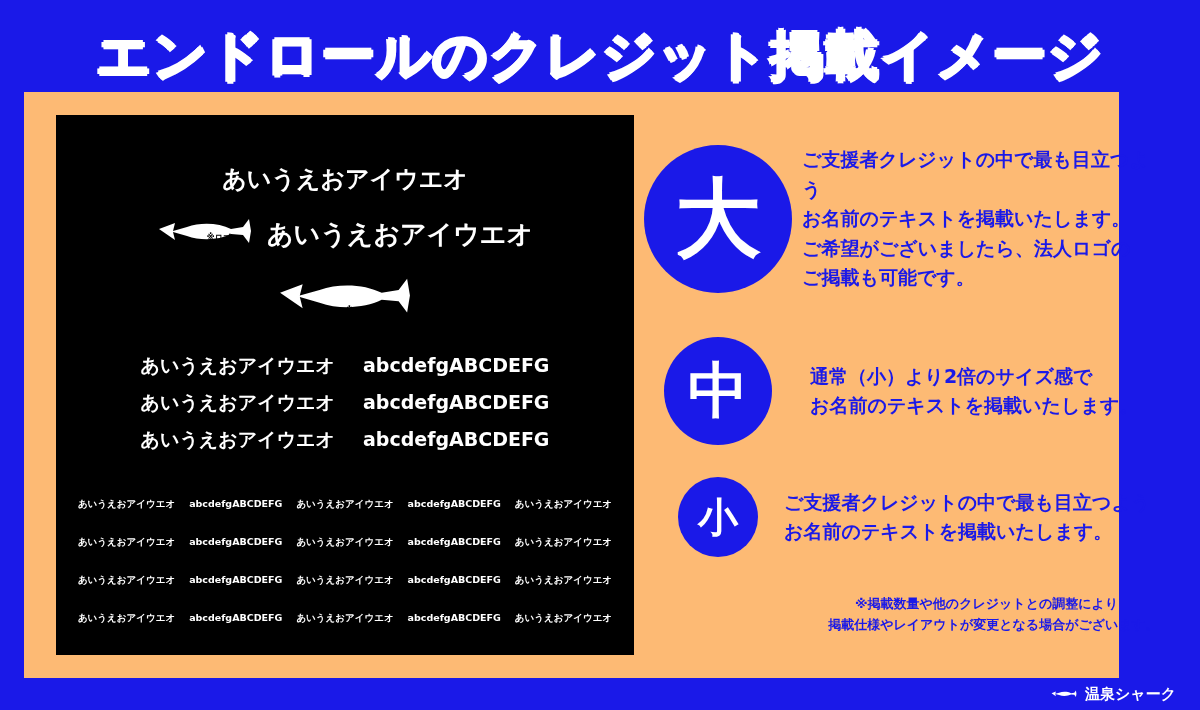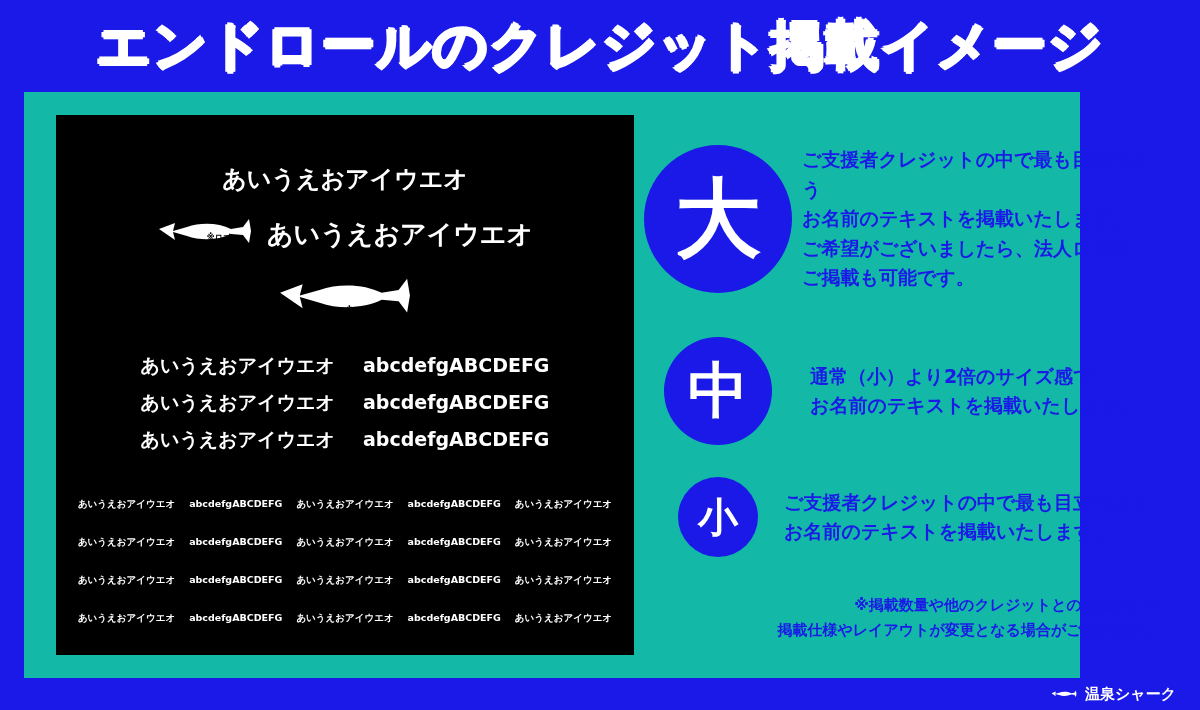--- a/index.html
+++ b/index.html
@@ -17,21 +17,21 @@
     position: relative;
     width: 1200px;
     height: 710px;
     background: #1a19e8;
     box-sizing: border-box;
   }
   
   .title-bar {
     position: absolute;
     left: 0;
-    top: 0;
+    top: 10px;
     width: 1200px;
     height: 92px;
     display: flex;
     align-items: center;
     justify-content: center;
   }
   .title-text {
     color: #ffffff;
     font-size: 54px;
     font-weight: bold;
@@ -41,21 +41,22 @@
     text-shadow: 2px 0 0 #fff, -2px 0 0 #fff, 0 2px 0 #fff, 0 -2px 0 #fff;
     white-space: nowrap;
   }
   
   .panel {
     position: absolute;
     left: 24px;
     top: 92px;
     width: 1056px;
     height: 586px;
-    background: #14b8a6;
+    background: #fdba74;
+    padding-left: 39px;
   }
   
   .preview {
     position: absolute;
     left: 32px;
     top: 23px;
     width: 578px;
     height: 540px;
     background: #000000;
     color: #ffffff;
@@ -184,24 +185,24 @@
   .tier-chu  { left: 20px; top: 222px; }
   .tier-chu .tier-text { margin-left: 38px; }
   .tier-sho  { left: 34px; top: 362px; }
   .tier-sho .tier-text { margin-left: 26px; }
 
   .note {
     position: absolute;
     right: 6px;
     top: 478px;
     color: #1a19e8;
-    font-size: 15px;
+    font-size: 13px;
     font-weight: 700;
     line-height: 1.65;
-    text-align: right;
+    text-align: center;
     white-space: pre-line;
     font-family: "DejaVu Sans", "Liberation Sans", sans-serif;
   }
   
   .footer {
     position: absolute;
     right: 24px;
     bottom: 6px;
     display: flex;
     align-items: flex-end;

